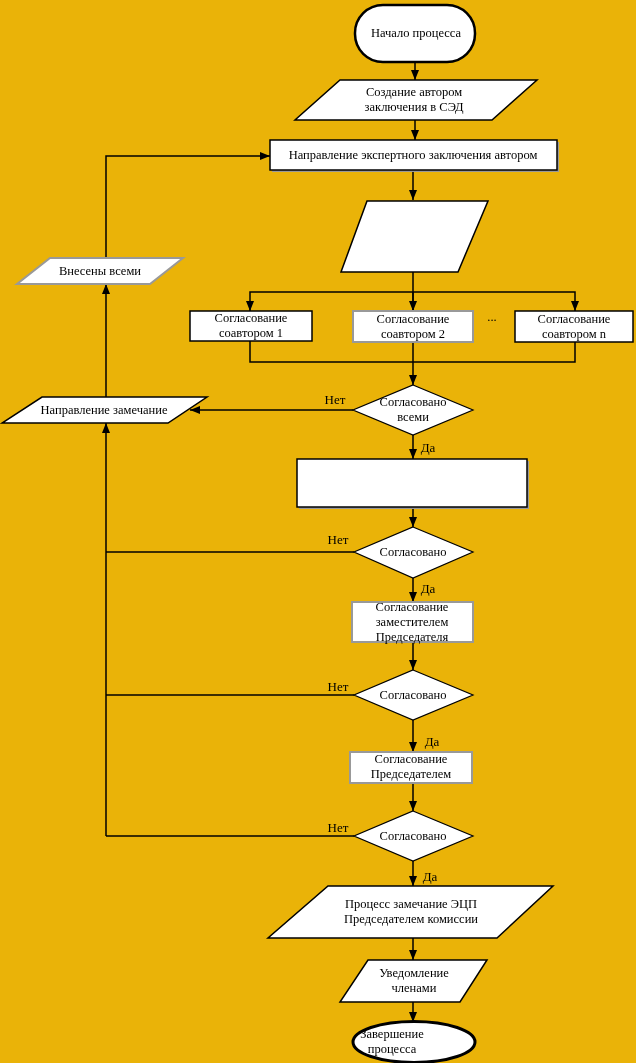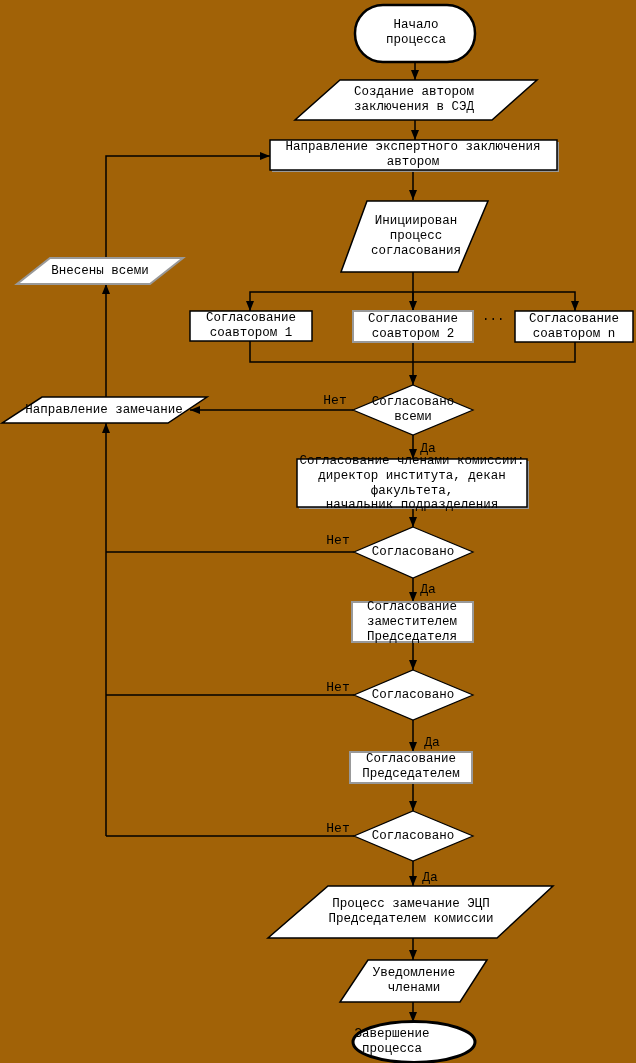--- a/index.html
+++ b/index.html
@@ -1,20 +1,20 @@
 <!DOCTYPE html>
 <html><head>
 <meta charset="utf-8">
 <style>
   html,body{margin:0;padding:0;background:#ffffff;}
   .canvas{
     position:relative;
     width:636px;height:1063px;
-    background:#a16207;
-    font-family:Liberation Mono, monospace;
+    background:#eab308;
+    font-family:Liberation Serif, serif;
     overflow:hidden;
   }
   .canvas svg{position:absolute;left:0;top:0;}
   .node-label{
     position:absolute;
     transform:translate(-50%,-50%);
     text-align:center;
     white-space:pre-line;
     font-size:12.5px;
     line-height:1.18;
@@ -105,37 +105,31 @@
       <polygon points="368,960 487,960 460,1002 340,1002" stroke="#000000" stroke-width="1.5"></polygon>
 
       <ellipse cx="414" cy="1042" rx="61" ry="20.5" stroke="#000000" stroke-width="3"></ellipse>
     </g>
   </svg>
 
   <div class="node-label" style="left:416px;top:33px;width:110px;">Начало процесса</div>
   <div class="node-label" style="left:413px;top:155px;width:285px;">Направление экспертного заключения автором</div>
   <div class="node-label" style="left:414px;top:100px;width:170px;">Создание автором
 заключения в СЭД</div>
-  <div class="node-label" style="left:416px;top:236px;width:120px;">Инициирован
-процесс
-согласования</div>
   <div class="node-label" style="left:251px;top:326px;width:120px;">Согласование
 соавтором 1</div>
   <div class="node-label" style="left:413px;top:327px;width:118px;">Согласование
 соавтором 2</div>
   <div class="node-label" style="left:492px;top:317px;width:20px;">...</div>
   <div class="node-label" style="left:574px;top:327px;width:116px;">Согласование
 соавтором n</div>
   <div class="node-label" style="left:413px;top:410px;width:100px;">Согласовано
 всеми</div>
   <div class="node-label" style="left:104px;top:410px;width:160px;text-align:center;">Направление замечание</div>
   <div class="node-label" style="left:100px;top:271px;width:130px;">Внесены всеми</div>
-  <div class="node-label" style="left:412px;top:483px;width:228px;">Согласование членами комиссии:
-директор института, декан факультета,
-начальник подразделения</div>
   <div class="node-label" style="left:413px;top:552px;width:100px;">Согласовано</div>
   <div class="node-label" style="left:412px;top:622px;width:118px;">Согласование
 заместителем
 Председателя</div>
   <div class="node-label" style="left:413px;top:695px;width:100px;">Согласовано</div>
   <div class="node-label" style="left:411px;top:767px;width:120px;">Согласование
 Председателем</div>
   <div class="node-label" style="left:413px;top:836px;width:100px;">Согласовано</div>
   <div class="node-label" style="left:411px;top:912px;width:220px;">Процесс замечание ЭЦП
 Председателем комиссии</div>

